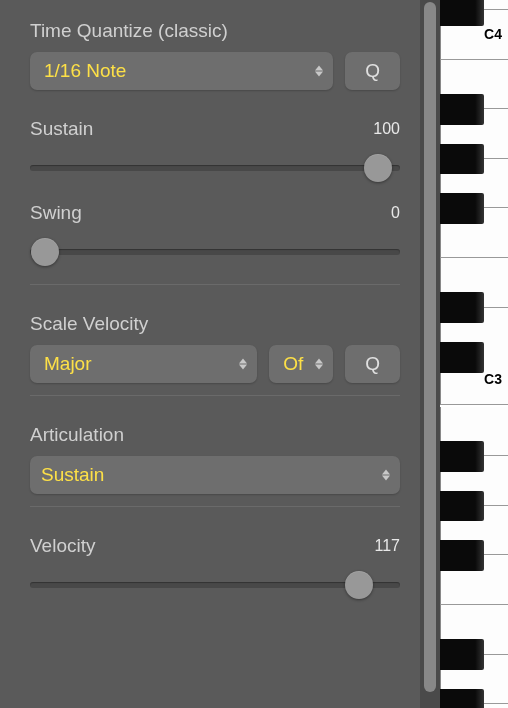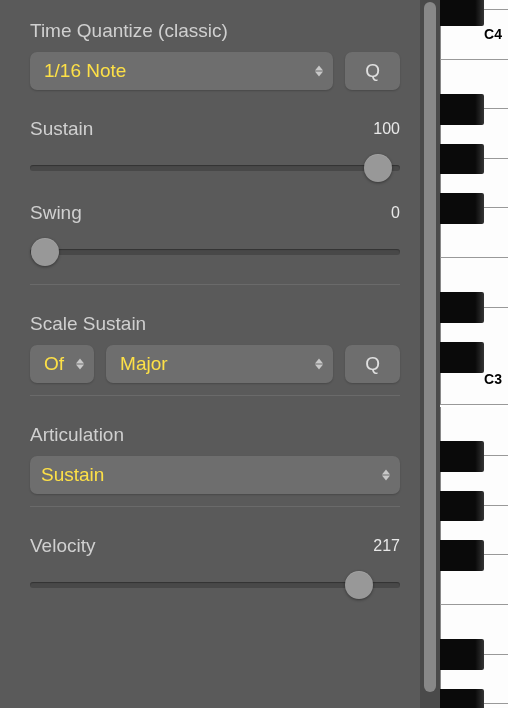--- a/index.html
+++ b/index.html
@@ -247,31 +247,31 @@
       <div class="label">Swing</div>
       <div class="value">0</div>
     </div>
     <div class="slider-track">
       <div class="track"></div>
       <div class="thumb" style="left:4%"></div>
     </div>
   </div>
 
   <div class="section bordered" style="padding-top:12px;">
-    <div class="label">Scale Sustain</div>
+    <div class="label">Scale Velocity</div>
     <div class="control-row">
-      <div class="dropdown-wrap">
-        <div class="dropdown">Of</div>
+      <div class="dropdown-wrap flex">
+        <div class="dropdown">Major</div>
         <div class="dropdown-chevrons">
           <div class="chevron up"></div>
           <div class="chevron down"></div>
         </div>
       </div>
-      <div class="dropdown-wrap flex">
-        <div class="dropdown">Major</div>
+      <div class="dropdown-wrap">
+        <div class="dropdown">Of</div>
         <div class="dropdown-chevrons">
           <div class="chevron up"></div>
           <div class="chevron down"></div>
         </div>
       </div>
       <button class="q-button">Q</button>
     </div>
   </div>
 
   <div class="section bordered" style="padding-top:12px;">
@@ -281,21 +281,21 @@
       <div class="dropdown-chevrons">
         <div class="chevron up"></div>
         <div class="chevron down"></div>
       </div>
     </div>
   </div>
 
   <div class="section" style="padding-top:12px;">
     <div class="label-row">
       <div class="label">Velocity</div>
-      <div class="value">217</div>
+      <div class="value">117</div>
     </div>
     <div class="slider-track">
       <div class="track"></div>
       <div class="thumb" style="left:89%"></div>
     </div>
   </div>
 
 </div>
 
 <div class="scrollbar-area">

